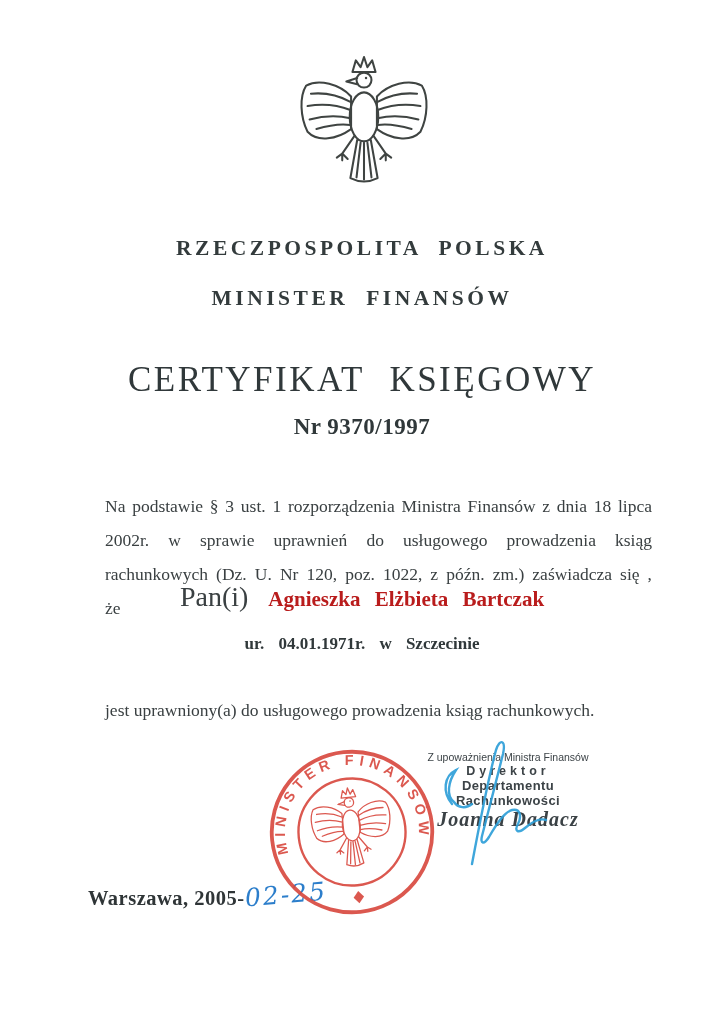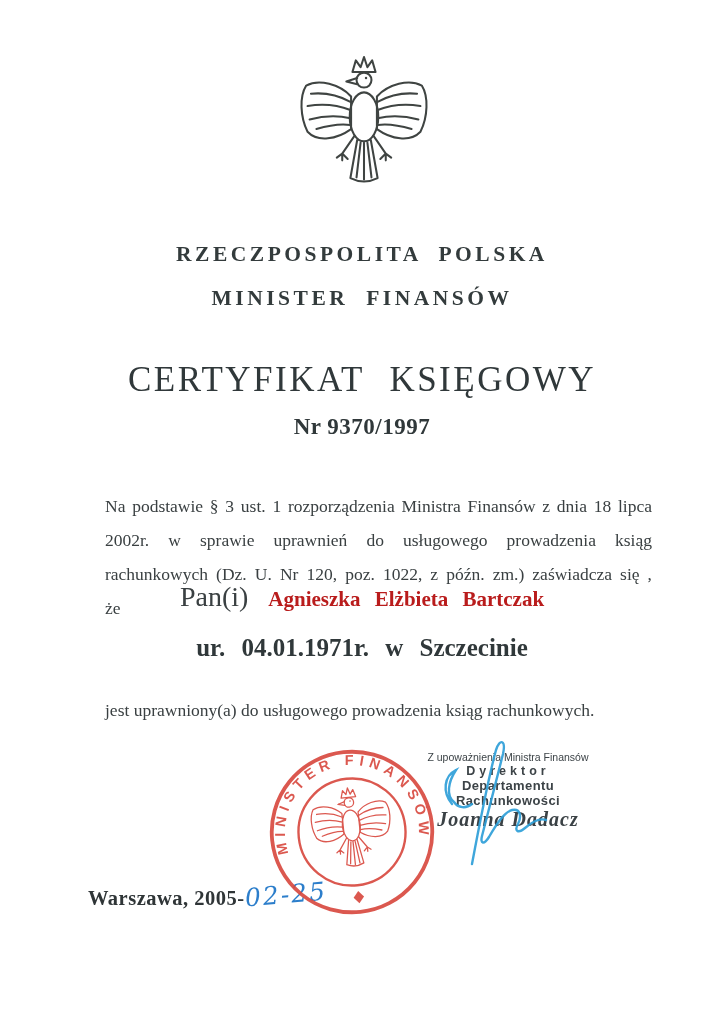--- a/index.html
+++ b/index.html
@@ -5,35 +5,35 @@
   html,body{margin:0;padding:0;background:#ffffff;}
   .page{
     position:relative;width:724px;height:1024px;background:#ffffff;
     font-family:"Liberation Serif", serif;color:#2f3537;overflow:hidden;
   }
   .centered{position:absolute;left:0;right:0;text-align:center;}
 
   .emblem{position:absolute;left:296px;top:52px;width:136px;height:146px;color:#3f4442;}
   .emblem svg{width:100%;height:100%;}
 
-  .title1{top:242px;font-size:21.5px;font-weight:bold;letter-spacing:3.5px;word-spacing:9px;color:#333b3c;}
+  .title1{top:236px;font-size:21.5px;font-weight:bold;letter-spacing:3.5px;word-spacing:9px;color:#333b3c;}
   .title2{top:286px;font-size:21.5px;font-weight:bold;letter-spacing:3.5px;word-spacing:9px;color:#333b3c;}
   .cert-title{top:360px;font-size:35px;font-weight:normal;letter-spacing:2.5px;word-spacing:14px;color:#30383a;}
   .cert-number{top:414px;font-size:23px;font-weight:bold;letter-spacing:0.5px;color:#30383a;}
 
   .body-par{
     position:absolute;left:89px;top:473px;width:547px;margin:16px;
     font-size:17.5px;line-height:34px;text-align:justify;color:#3a4042;word-spacing:2px;
   }
 
   .name-line{top:581px;}
   .salutation{font-size:28px;color:#3a4042;margin-right:20px;}
   .holder{font-size:21px;font-weight:bold;word-spacing:9px;color:#b91c1c;}
 
-  .birth-line{top:634px;font-size:25px;font-weight:bold;word-spacing:10px;color:#30383a;}
+  .birth-line{top:634px;font-size:17px;font-weight:bold;word-spacing:10px;color:#30383a;}
 
   .entitlement{position:absolute;left:89px;top:684px;margin:16px;font-size:17.5px;color:#3a4042;}
 
   .stamp{position:absolute;left:266px;top:746px;width:172px;height:172px;color:#d8473d;opacity:0.9;z-index:1;transform:rotate(-6deg);}
   .stamp svg{width:100%;height:100%;}
   .stamp-ring-text{font-family:"Liberation Sans", sans-serif;font-weight:bold;font-size:15px;letter-spacing:5.5px;fill:currentColor;}
 
   .sig-block{
     position:absolute;left:413px;top:751px;width:190px;text-align:center;z-index:2;
     font-family:"Liberation Sans", sans-serif;color:#3c4347;

